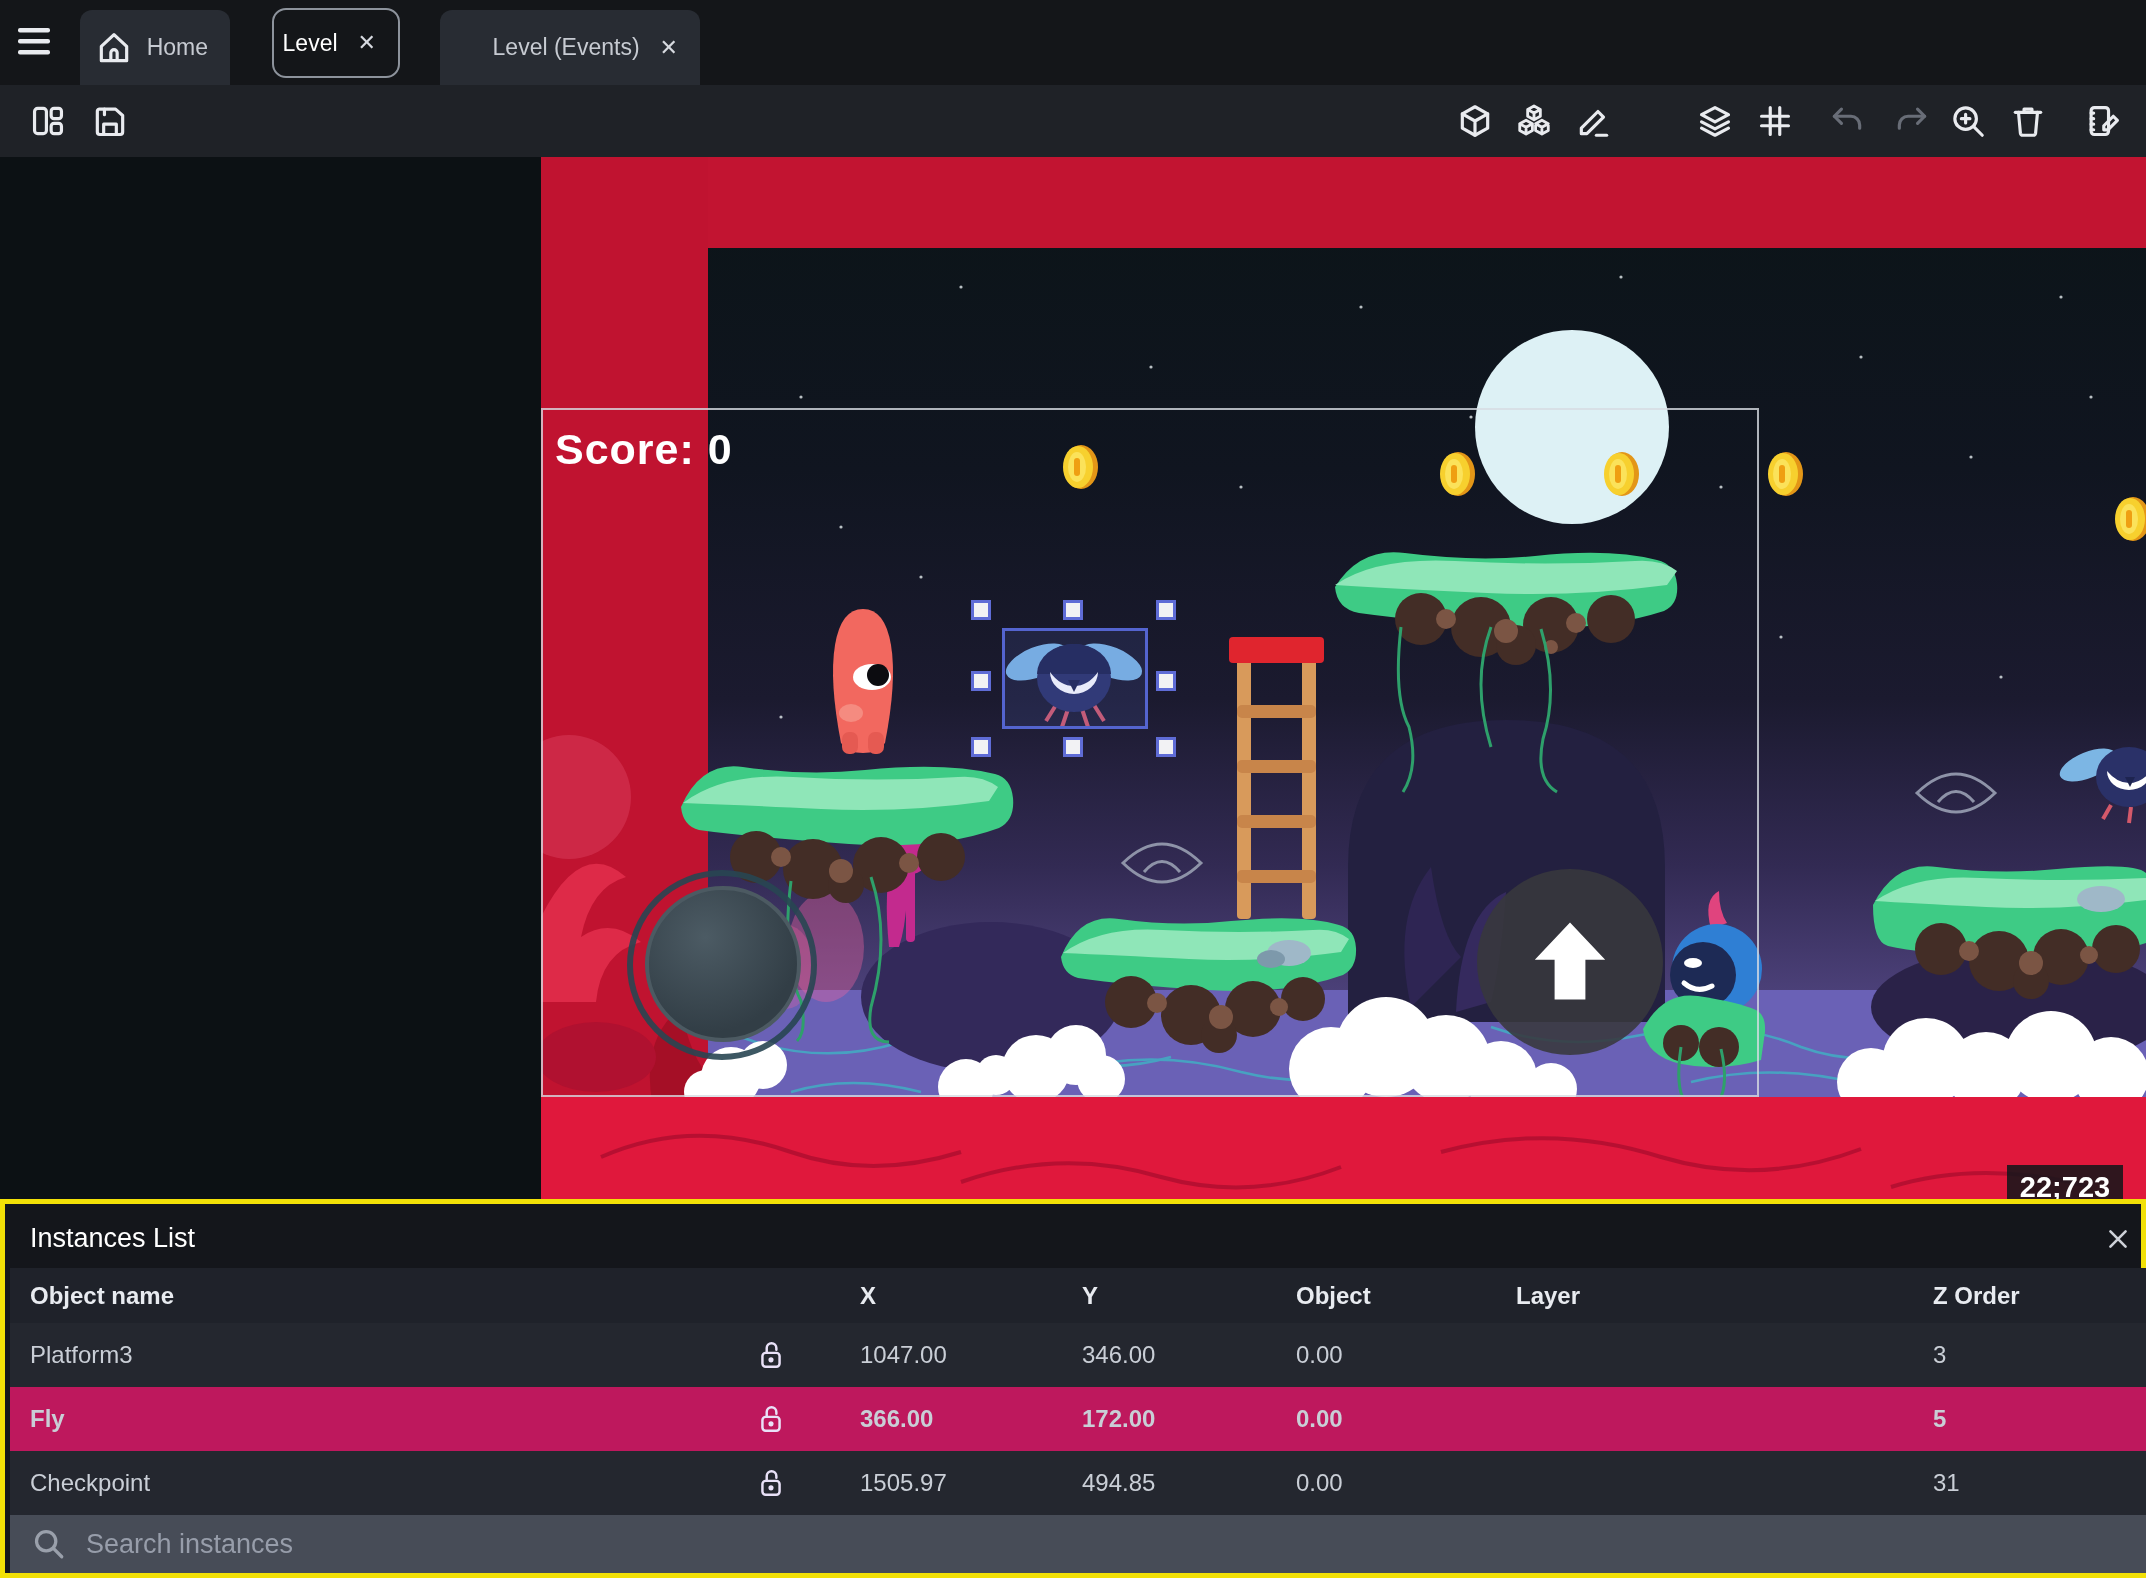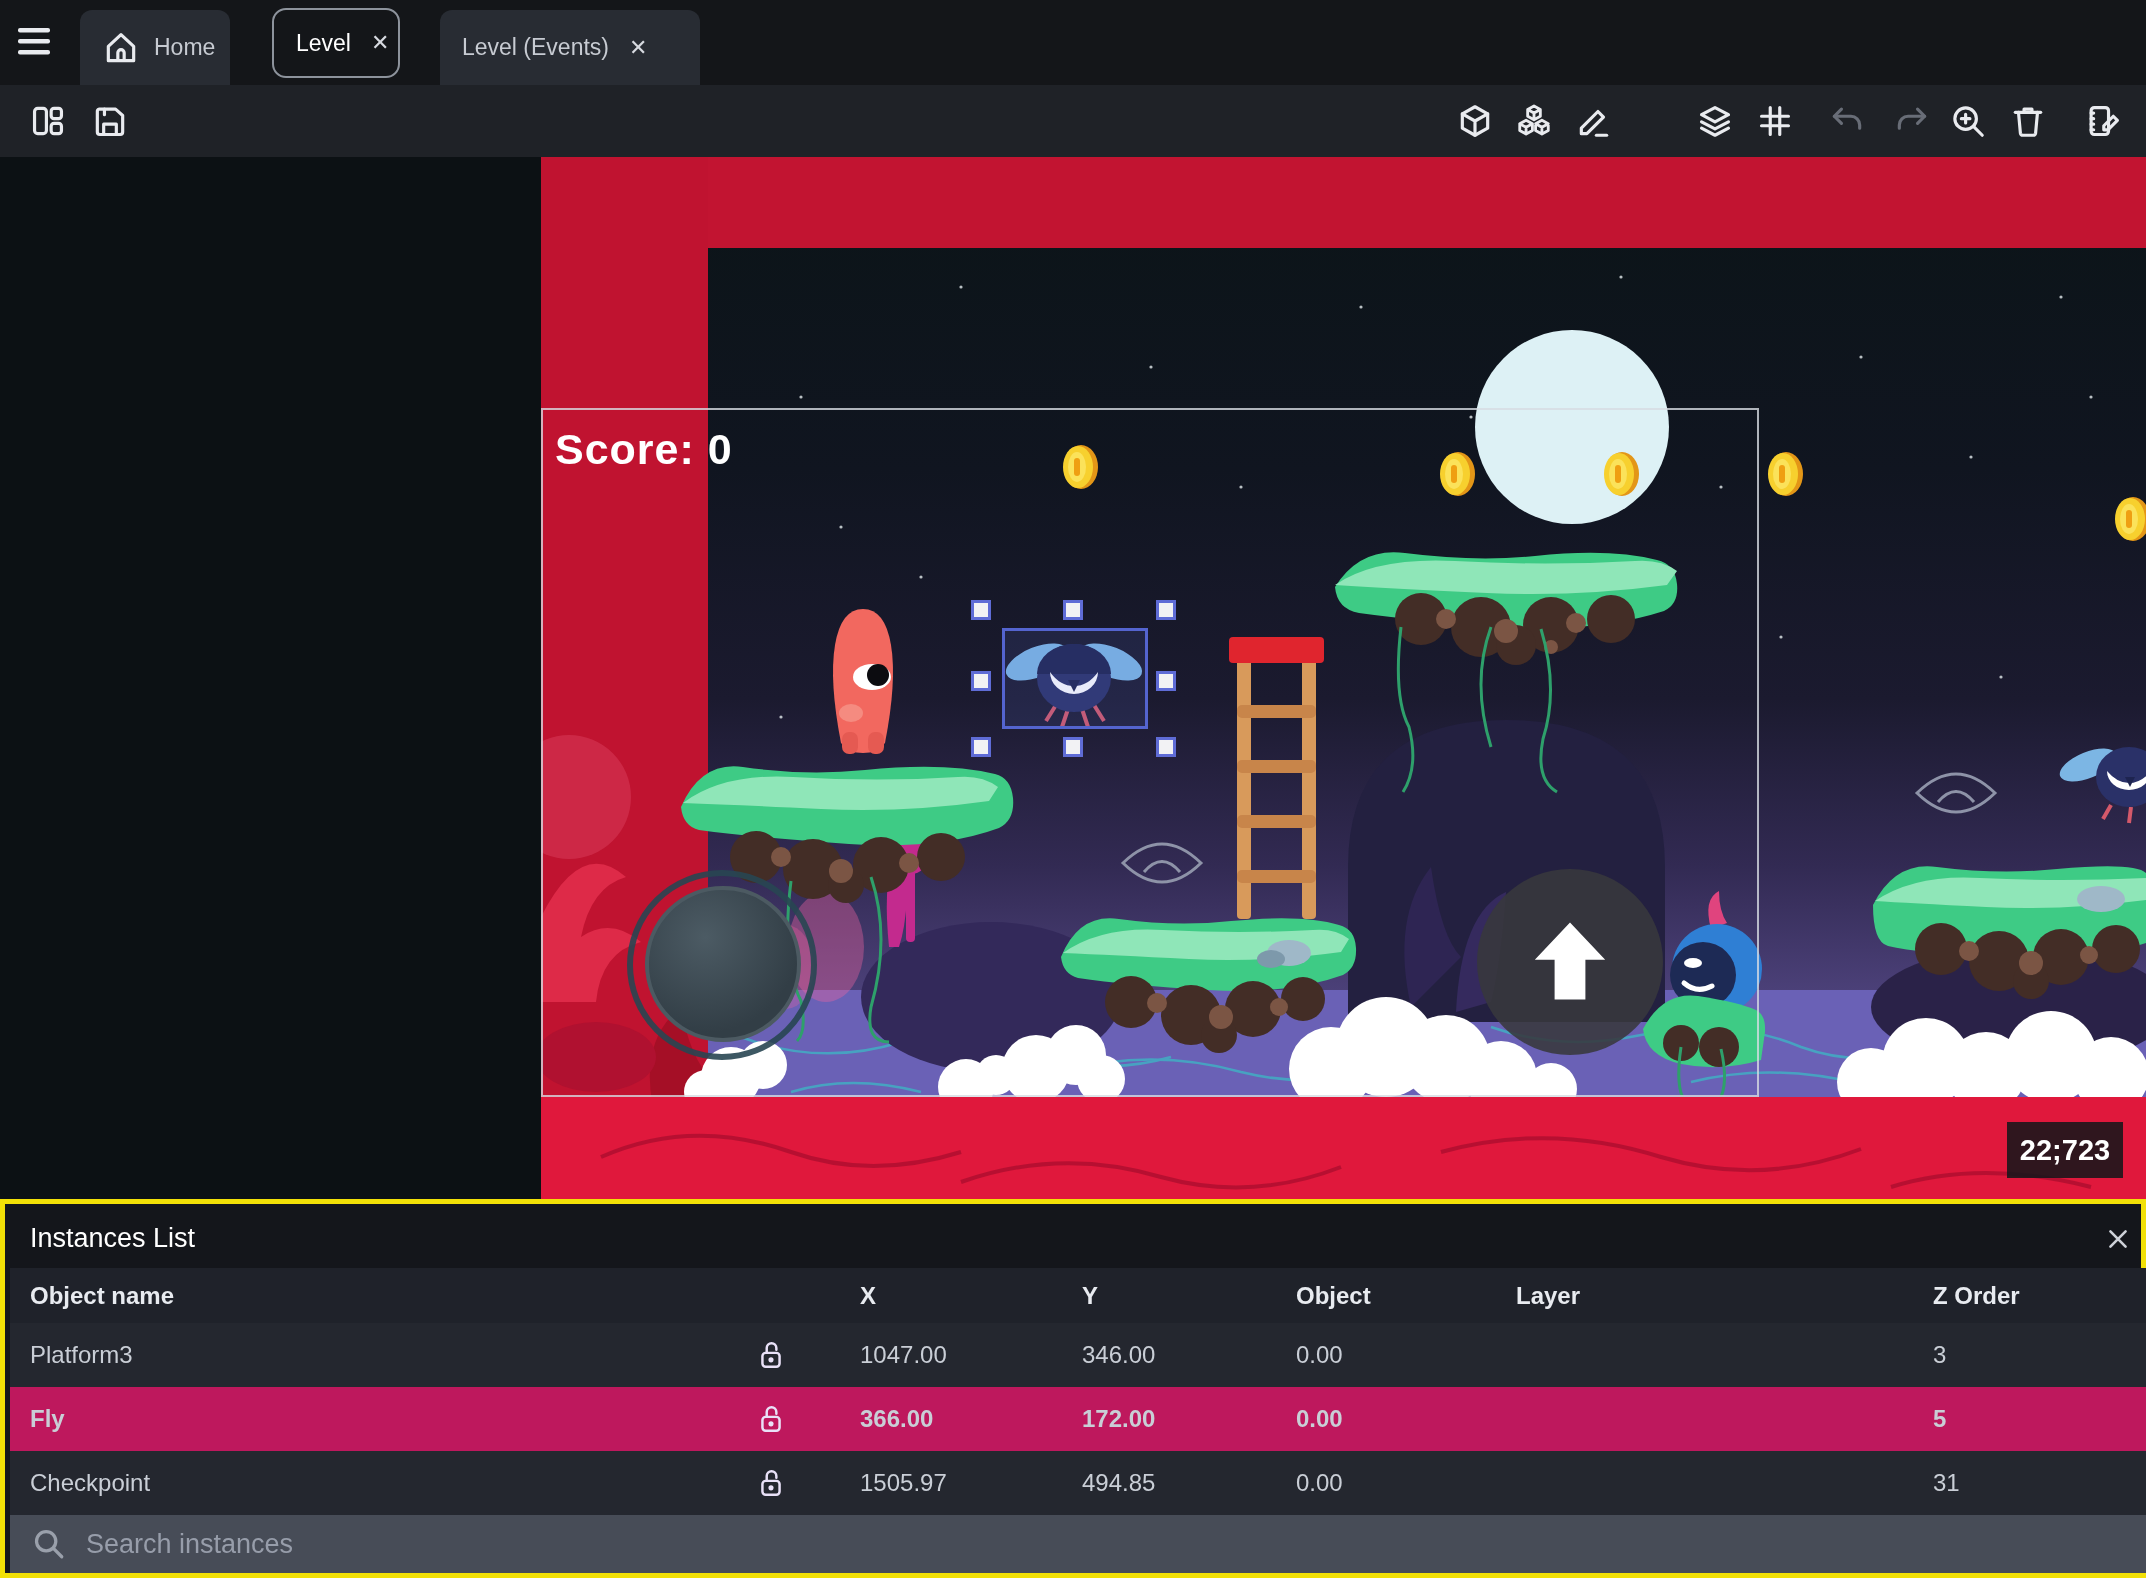--- a/index.html
+++ b/index.html
@@ -3,21 +3,21 @@
 <meta charset="utf-8">
 <style>
   html,body{margin:0;padding:0;background:#0b0d10;}
   #app{position:relative;width:2146px;height:1578px;overflow:hidden;
        font-family:"Liberation Sans",sans-serif;color:#e9ebef;}
   .abs{position:absolute;}
   svg{display:block;}
   
   #tabbar{left:0;top:0;width:2146px;height:85px;background:#141619;}
   .tab{top:10px;height:75px;border-radius:12px 12px 0 0;display:flex;align-items:center;
-       gap:14px;padding:16px 22px;box-sizing:border-box;font-size:23px;color:#c7cbd2;cursor:pointer;}
+       gap:14px;padding:16px 22px;box-sizing:border-box;font-size:23px;color:#c7cbd2;cursor:pointer;justify-content:flex-end;}
   .tab.inactive{background:#282c33;}
   .tab.active{background:#141619;border:2px solid #8d939c;border-radius:14px;height:70px;top:8px;color:#fff;}
   .tab .x{font-size:22px;color:#d7dae0;padding-left:6px;}
   #toolbar{left:0;top:85px;width:2146px;height:72px;background:#1f2227;}
   .tbtn{top:10px;height:52px;display:flex;align-items:center;justify-content:center;}
   .icon38{width:38px;height:38px;}
   .icon{stroke:#e9ebef;stroke-width:2;fill:none;stroke-linecap:round;stroke-linejoin:round;}
   .icon.dis{stroke:#686d77;}
   .vdiv{top:95px;width:2px;height:52px;background:#3c414a;}
   #preview-btn{left:845px;top:93px;width:253px;height:57px;border:2px solid #878d96;border-radius:10px;
@@ -36,21 +36,21 @@
      background:linear-gradient(180deg,#0b1417 0%,#101520 30%,#1b1a2f 52%,#322a53 68%,#4b4078 80%,#5a4f8a 86%,#5a4f8a 100%);}
   #cam-frame{left:0;top:251px;width:1218px;height:689px;border:2px solid rgba(215,220,226,.8);box-sizing:border-box;}
   #score{left:14px;top:268px;font-size:43px;font-weight:bold;color:#fff;letter-spacing:1px;}
   .handle{width:20px;height:20px;background:#f2f2f4;border:3px solid #5f6cd6;box-sizing:border-box;}
   #sel-rect{left:461px;top:471px;width:146px;height:101px;border:3px solid #5464cf;background:rgba(90,110,220,.14);box-sizing:border-box;}
   #joystick-ring{left:86px;top:713px;width:190px;height:190px;border-radius:50%;border:6px solid rgba(40,70,82,.9);box-sizing:border-box;}
   #joystick-knob{left:104px;top:729px;width:156px;height:156px;border-radius:50%;
       background:radial-gradient(circle at 38% 32%,#4c5b64,#323e46 70%);border:4px solid #4c5a62;box-sizing:border-box;}
   #btn-up{left:936px;top:712px;width:186px;height:186px;border-radius:50%;background:rgba(56,56,60,.88);
       display:flex;align-items:center;justify-content:center;}
-  #coord-badge{left:1466px;top:965px;width:116px;height:56px;border-radius:0;background:rgba(22,22,26,.88);
+  #coord-badge{left:1466px;top:1008px;width:116px;height:44px;border-radius:0;background:rgba(22,22,26,.88);
       display:flex;align-items:center;justify-content:center;font-size:29px;font-weight:bold;color:#fff;}
   
   #panel{left:0;top:1199px;width:2146px;height:379px;background:#14161b;border:5px solid #f2e007;box-sizing:border-box;}
   #panel-title-row{left:5px;top:5px;width:2136px;height:59px;}
   #panel-title{left:20px;top:14px;font-size:27px;color:#ffffff;}
   #panel-close{left:2090px;top:12px;width:36px;height:36px;display:flex;align-items:center;justify-content:center;cursor:pointer;}
   .prow{left:5px;width:2136px;height:64px;}
   #phead{top:64px;height:55px;background:#1f222a;}
   .cell{position:absolute;top:50%;transform:translateY(-50%);font-size:24px;color:#c9ced6;white-space:nowrap;}
   #phead .cell{color:#e8ebf0;font-weight:bold;}

